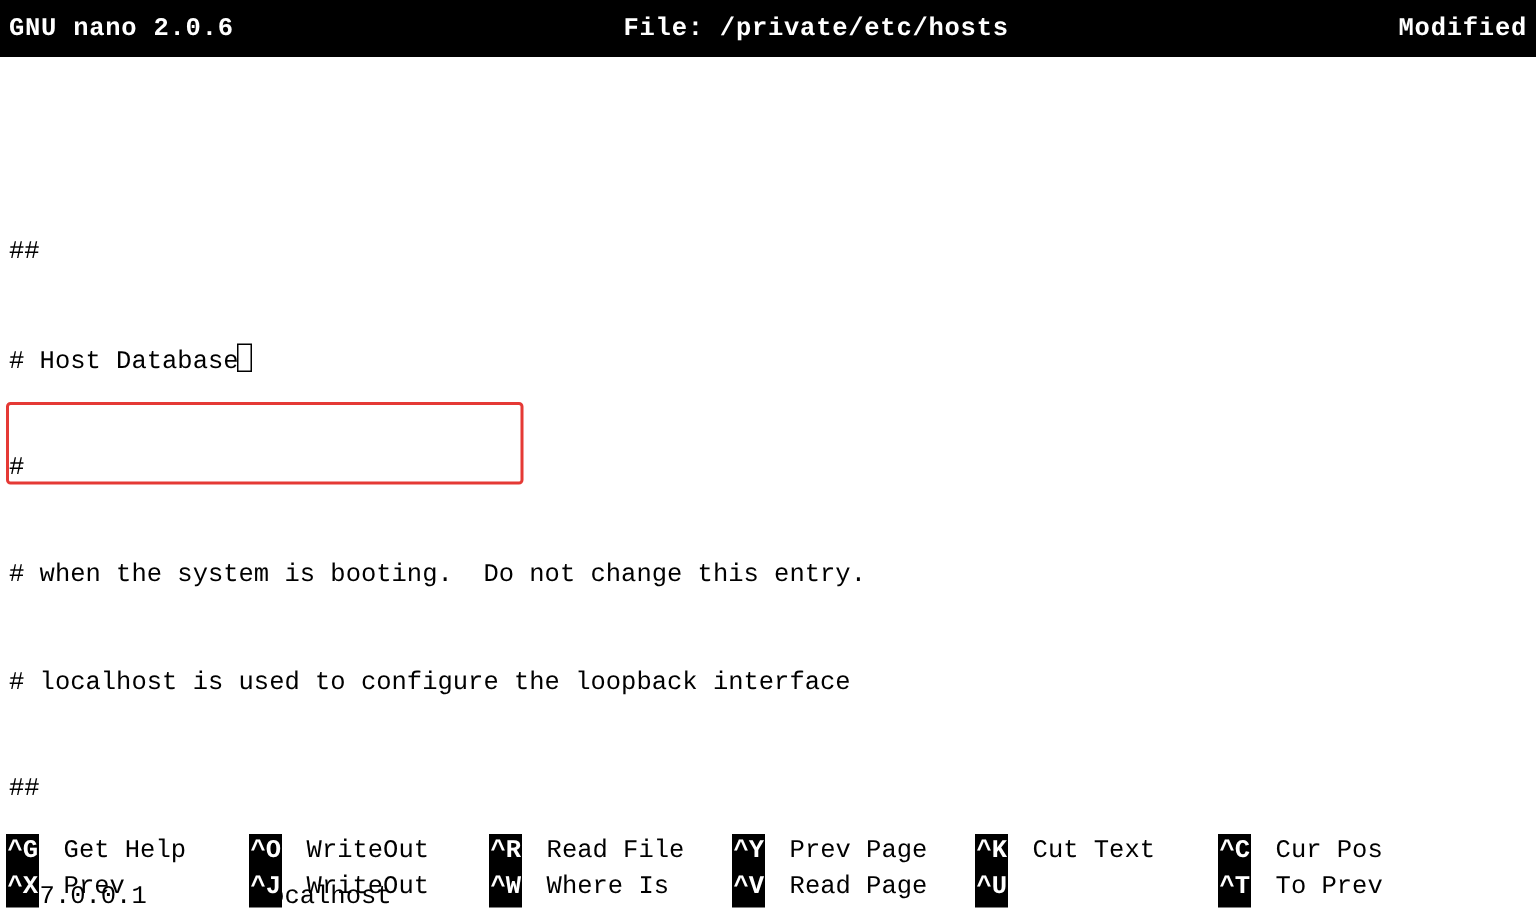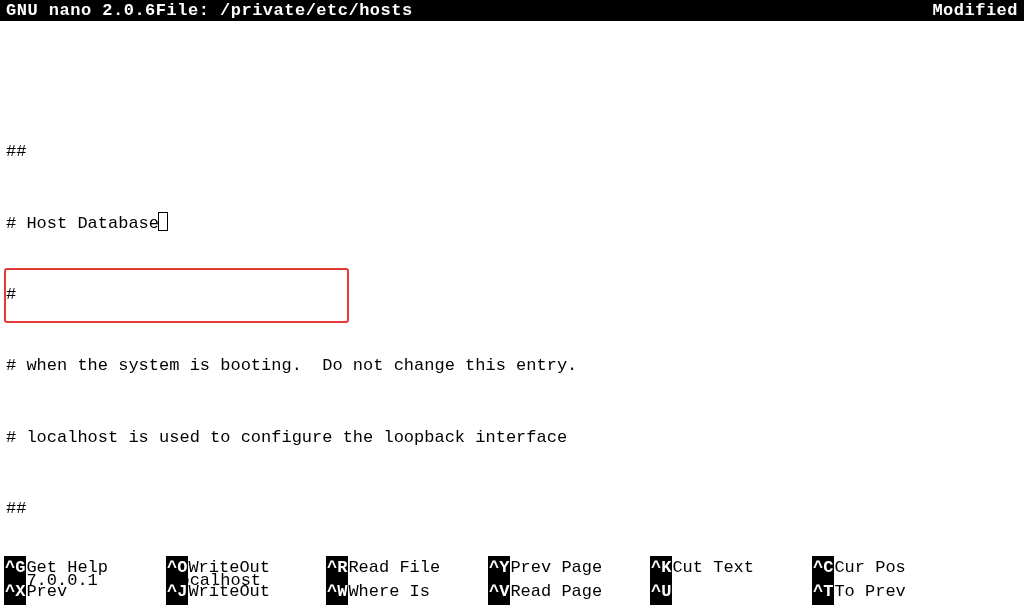--- a/index.html
+++ b/index.html
@@ -13,34 +13,34 @@
       background: white;
       color: black;
       width: 1024px;
       height: 609px;
       overflow: hidden;
       position: relative;
     }
     .titlebar {
       background: black;
       color: white;
-      height: 21px;
+      height: 38px;
       display: flex;
       justify-content: space-between;
       align-items: center;
       padding: 0 6px;
       font-weight: bold;
       letter-spacing: 0.5px;
     }
     .titlebar .left, .titlebar .center, .titlebar .right {
       white-space: nowrap;
     }
     .titlebar .center {
       flex: 1;
-      text-align: left;
+      text-align: center;
     }
     .editor {
       padding: 4px 6px 0 6px;
       white-space: pre;
       line-height: 1.4;
       font-weight: 500;
     }
     .file-line {
       position: relative;
     }
@@ -75,21 +75,21 @@
       margin-right: 0;
     }
     .keycap {
       background: black;
       color: white;
       padding: 0 1px;
       font-weight: bold;
       display: inline-block;
     }
     .sc-label {
-      padding-left: 0;
+      padding-left: 16px;
     }
     .col0 { width: 162px; }
     .col1 { width: 160px; }
     .col2 { width: 162px; }
     .col3 { width: 162px; }
     .col4 { width: 162px; }
     .col5 { width: 162px; }
   </style>
 </head>
 <body>

